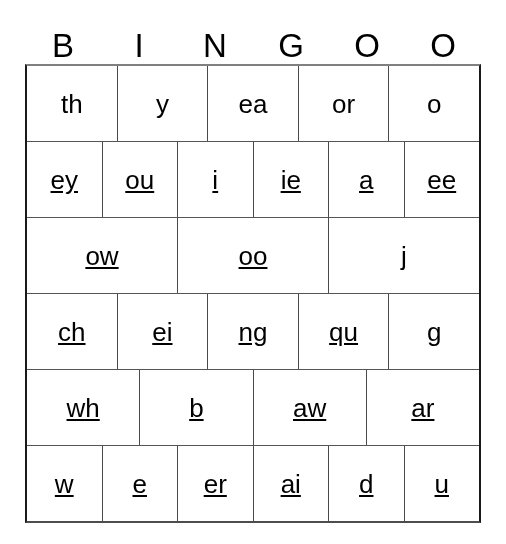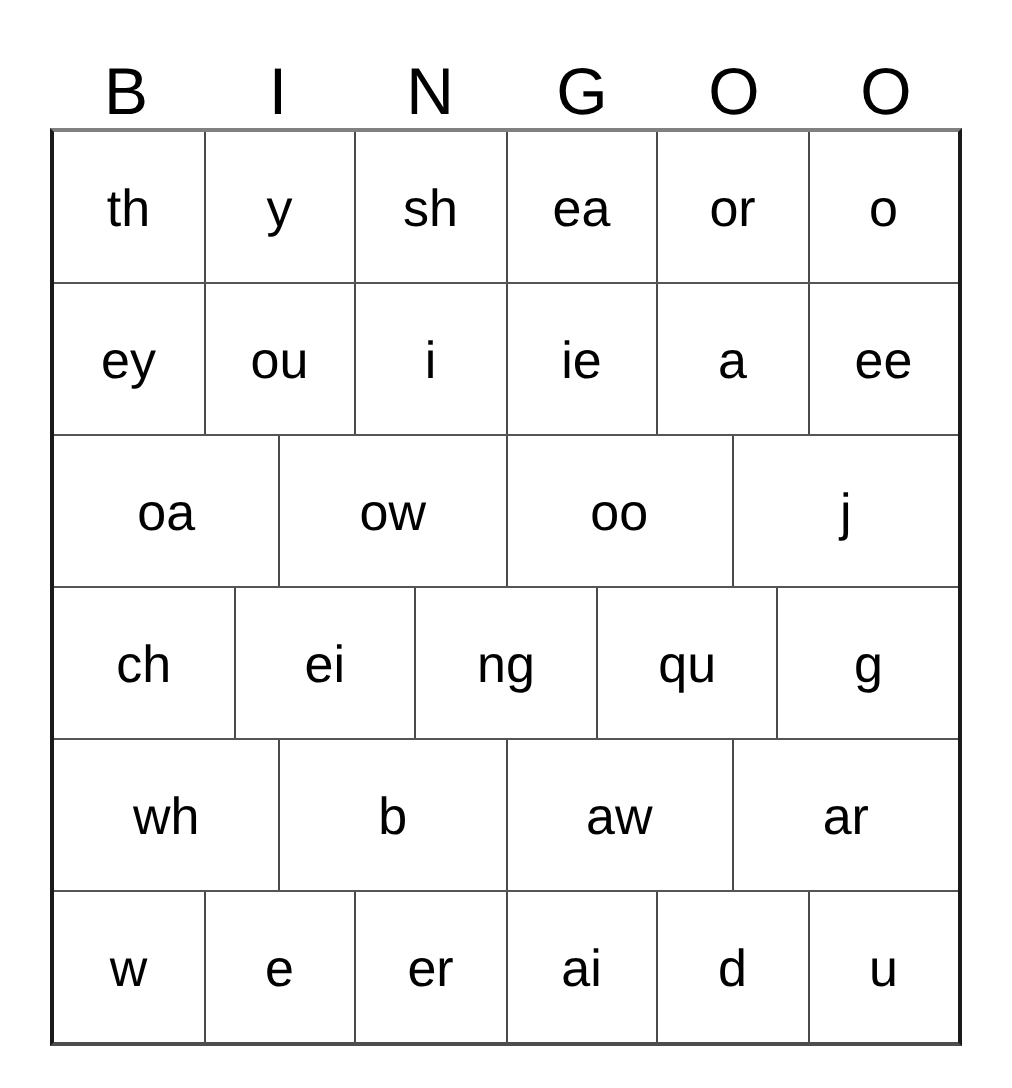--- a/index.html
+++ b/index.html
@@ -50,20 +50,21 @@
     box-sizing: border-box;
     background: #14b8a6;
   }
   .grid-row {
     display: flex;
     width: 100%;
     height: 75px;
   }
   .grid-row + .grid-row {
     border-top: 1.5px solid #555555;
+    text-decoration: underline;
   }
   .grid-cell {
     flex: 1 1 0;
     display: flex;
     align-items: center;
     justify-content: center;
     font-size: 26px;
     line-height: 28px;
     color: #000000;
     background: #ffffff;
@@ -86,37 +87,35 @@
     <div class="header-cell">G</div>
     <div class="header-cell">O</div>
     <div class="header-cell">O</div>
   </div>
 
   <div id="grid">
 
     <div class="grid-row">
       <div class="grid-cell">th</div>
       <div class="grid-cell">y</div>
-      <div class="grid-cell">sh</div>
       <div class="grid-cell">ea</div>
       <div class="grid-cell">or</div>
       <div class="grid-cell">o</div>
     </div>
 
     <div class="grid-row">
       <div class="grid-cell">ey</div>
       <div class="grid-cell">ou</div>
       <div class="grid-cell">i</div>
       <div class="grid-cell">ie</div>
       <div class="grid-cell">a</div>
       <div class="grid-cell">ee</div>
     </div>
 
     <div class="grid-row">
-      <div class="grid-cell">oa</div>
       <div class="grid-cell">ow</div>
       <div class="grid-cell">oo</div>
       <div class="grid-cell">j</div>
     </div>
 
     <div class="grid-row">
       <div class="grid-cell">ch</div>
       <div class="grid-cell">ei</div>
       <div class="grid-cell">ng</div>
       <div class="grid-cell">qu</div>

